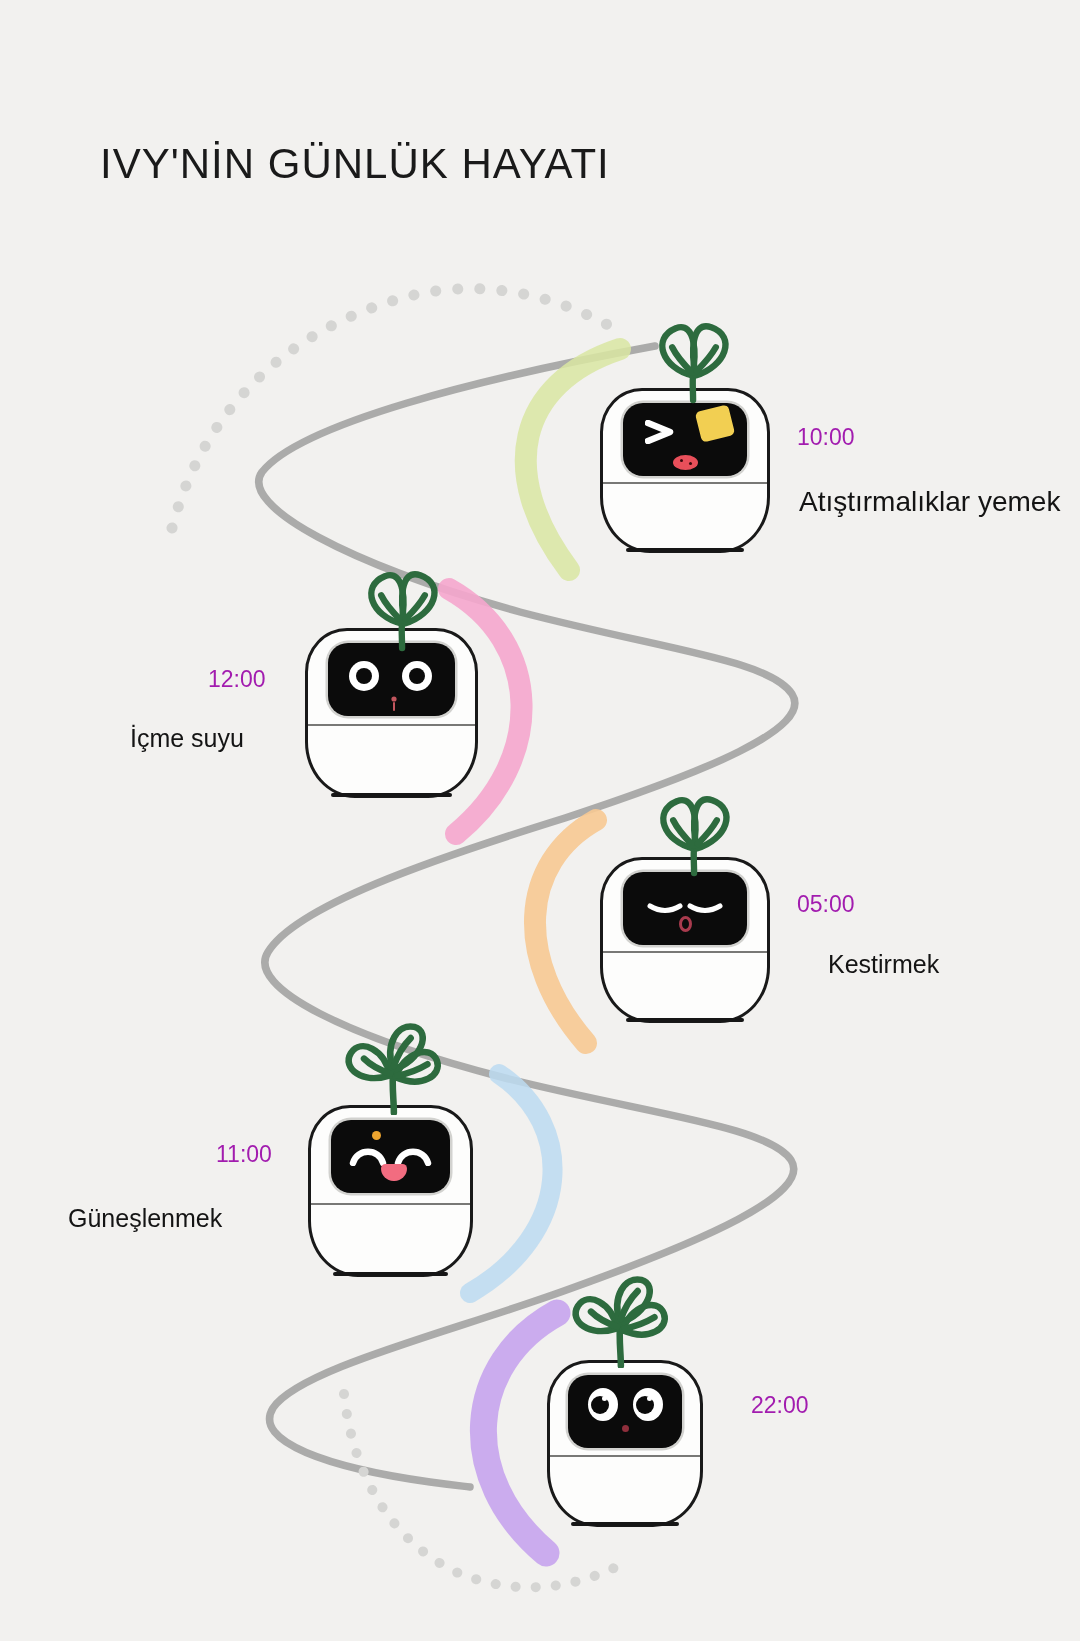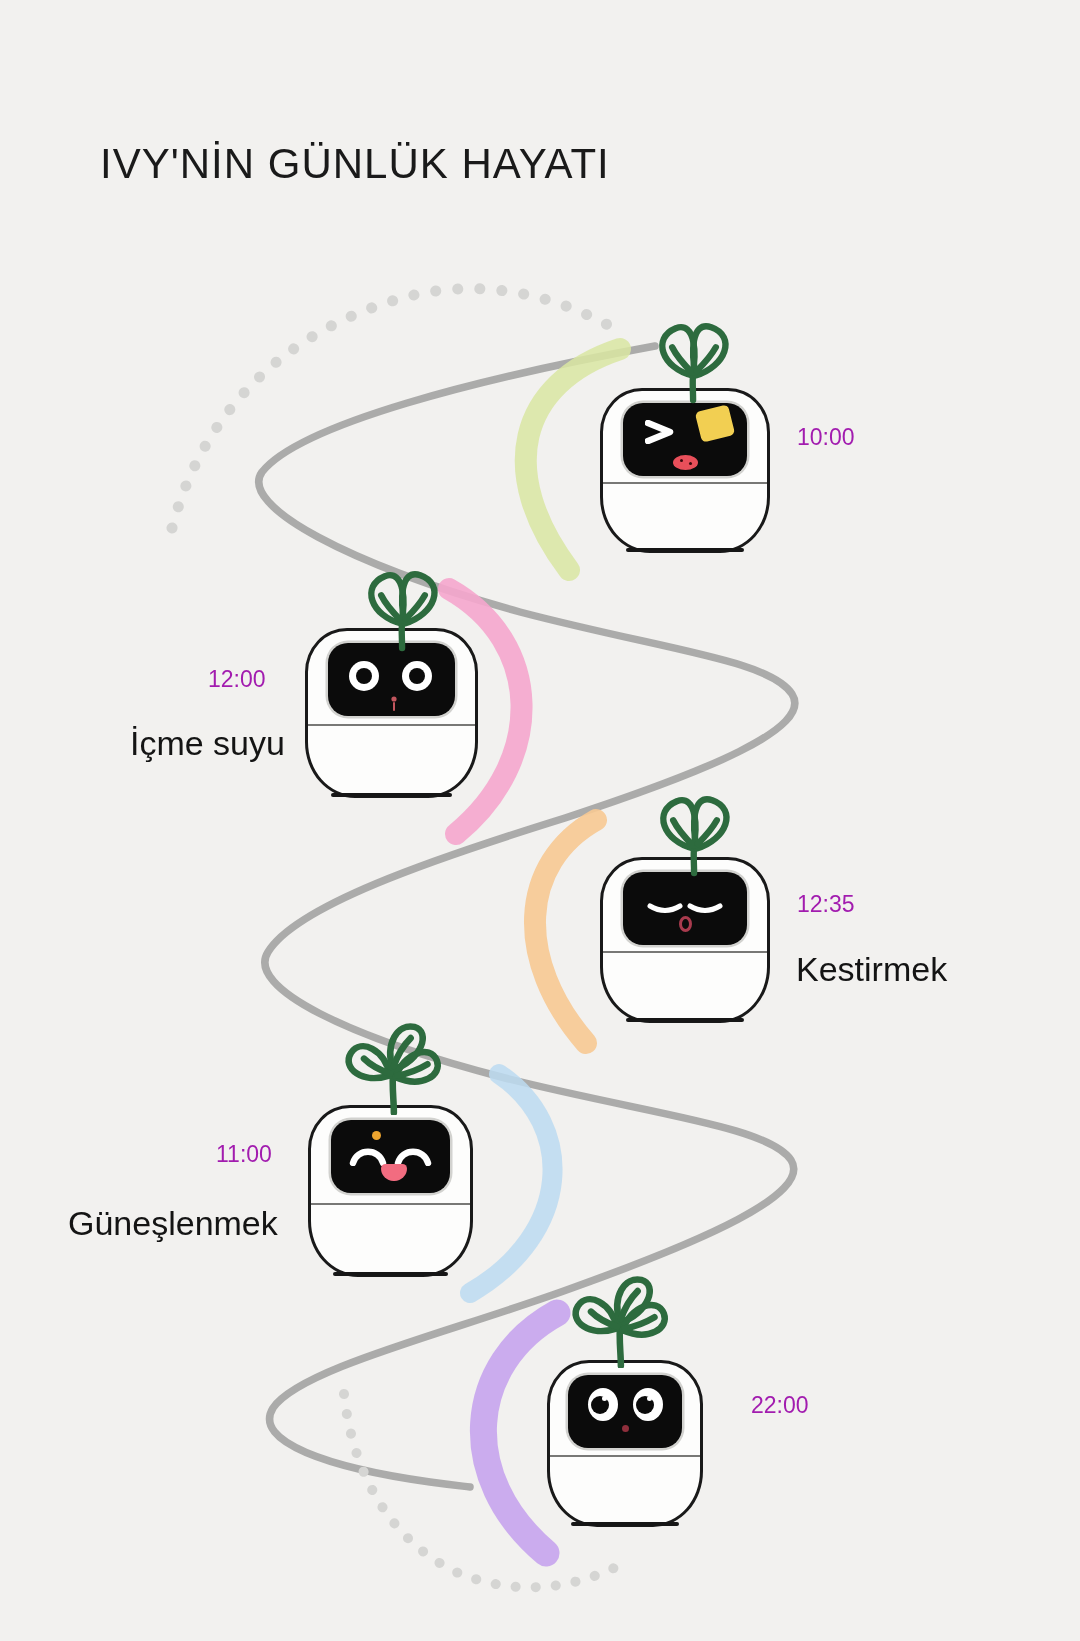--- a/index.html
+++ b/index.html
@@ -6,21 +6,21 @@
   .canvas{
     position:relative;width:1080px;height:1641px;overflow:hidden;
     background:#f2f1ef;
     font-family:"Liberation Sans","DejaVu Sans",sans-serif;
     color:#1d1d1d;
   }
   .bg-svg{position:absolute;left:0;top:0;z-index:0;}
   .label{position:absolute;z-index:3;white-space:nowrap;}
   .title{left:100px;top:140px;font-size:42px;letter-spacing:1px;color:#1a1a1a;}
   .time{font-size:23px;color:#a21caf;}
-  .activity{font-size:34px;color:#141414;}
+  .activity{font-size:25px;color:#141414;}
 
   
   .robot{position:absolute;z-index:2;}
   .pot{
     position:absolute;inset:0;background:#fdfdfc;
     border:3px solid #191919;box-sizing:border-box;
     border-radius:42px 42px 50px 50px / 44px 44px 56px 56px;
   }
   .pot .sep{position:absolute;left:0;right:0;top:57%;height:2px;background:#787876;}
   .pot .base{position:absolute;left:14%;right:14%;bottom:-2px;height:4px;background:#161616;border-radius:3px;}
@@ -95,20 +95,21 @@
           <polyline points="3,3 25,12 3,21" fill="none" stroke="#fff" stroke-width="6.5" stroke-linecap="round" stroke-linejoin="round"></polyline>
         </svg>
         <div class="snack" style="right:15px;top:5px"></div>
         <div class="berry" style="left:50px;bottom:6px"></div>
       </div>
       <div class="sep"></div>
       <div class="base"></div>
     </div>
   </div>
   <div class="label time" style="left:797px;top:424px">10:00</div>
+  <div class="label activity" style="left:799px;top:486px;font-size:28px">Atıştırmalıklar yemek</div>
 
   <div class="robot" style="left:305px;top:628px;width:173px;height:170px">
     <svg class="sprout" style="left:48px;top:-64px" width="100" height="88" viewBox="0 0 110 92">
       <g fill="none" stroke="#2d6b3e" stroke-width="7" stroke-linecap="round" stroke-linejoin="round">
         <path d="M54 90 C54 79 53 70 54 62"></path>
         <path d="M53 63 C20 55 8 22 35 11 C57 3 58 40 53 63 Z"></path>
         <path d="M57 63 C90 53 102 20 74 10 C51 2 52 40 57 63 Z"></path>
         <path d="M53 60 C43 50 36 42 31 32"></path>
         <path d="M58 58 C68 48 74 41 79 32"></path>
       </g>
@@ -150,22 +151,22 @@
         </svg>
         <svg class="face-svg" style="right:24px;top:30px" width="36" height="14" viewBox="0 0 36 14">
           <path d="M3 4 Q18 13 33 4" fill="none" stroke="#fff" stroke-width="5" stroke-linecap="round"></path>
         </svg>
         <div class="mouth-o" style="left:56px;top:44px"></div>
       </div>
       <div class="sep"></div>
       <div class="base"></div>
     </div>
   </div>
-  <div class="label time" style="left:797px;top:891px">12:35</div>
-  <div class="label activity" style="left:796px;top:950px">Kestirmek</div>
+  <div class="label time" style="left:797px;top:891px">05:00</div>
+  <div class="label activity" style="left:828px;top:950px">Kestirmek</div>
 
   <div class="robot" style="left:308px;top:1105px;width:165px;height:172px">
     <svg class="sprout" style="left:28px;top:-86px" width="112" height="96" viewBox="0 0 120 102">
       <g fill="none" stroke="#2d6b3e" stroke-width="7" stroke-linecap="round" stroke-linejoin="round">
         <path d="M62 100 C62 87 60 74 61 58"></path>
         <path d="M58 60 C28 70 6 52 16 36 C27 20 52 32 58 60 Z"></path>
         <path d="M61 54 C52 26 66 4 84 8 C102 13 92 44 61 54 Z"></path>
         <path d="M64 62 C92 74 114 60 108 44 C101 26 72 36 64 62 Z"></path>
         <path d="M58 58 C46 54 38 50 30 42"></path>
         <path d="M62 50 C66 38 72 28 80 20"></path>

